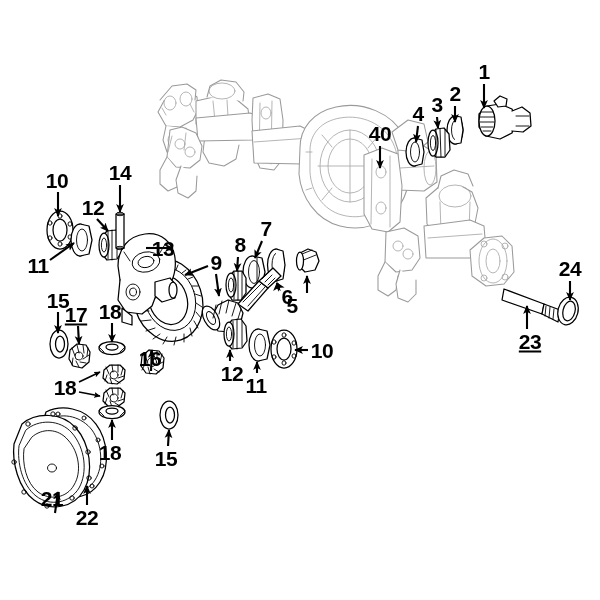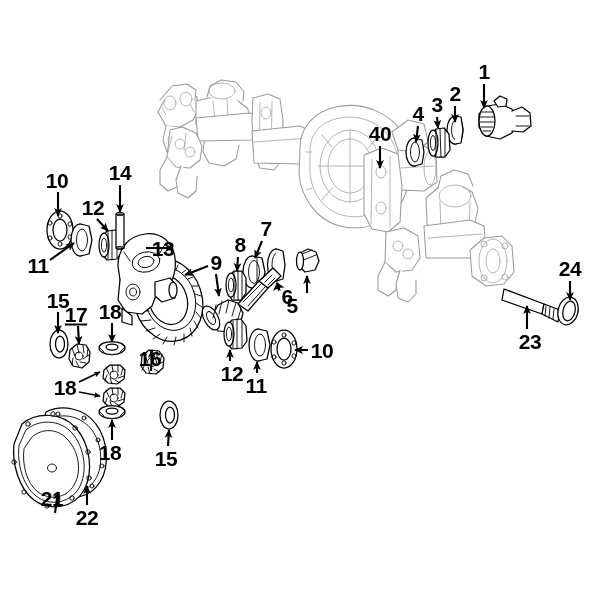--- a/index.html
+++ b/index.html
@@ -549,21 +549,21 @@
       <div class="callout-label" style="left: 163px; top: 248px; text-align: center;">13</div>
       <div class="callout-label" style="left: 120px; top: 172px;">14</div>
       <div class="callout-label" style="left: 58px; top: 300px;">15</div>
       <div class="callout-label" style="left: 150px; top: 358px;">16</div>
       <div class="callout-label" style="left: 76px; top: 314px; text-decoration: underline;">17</div>
       <div class="callout-label" style="left: 110px; top: 311px;">18</div>
       <div class="callout-label" style="left: 65px; top: 387px;">18</div>
       <div class="callout-label" style="left: 380px; top: 133px;">40</div>
       <div class="callout-label" style="left: 52px; top: 498px;">21</div>
       <div class="callout-label" style="left: 87px; top: 517px;">22</div>
-      <div class="callout-label" style="left: 530px; top: 341px;">23</div>
+      <div class="callout-label" style="left: 530px; top: 341px; text-decoration: underline;">23</div>
       <div class="callout-label" style="left: 570px; top: 268px;">24</div>
       <div class="callout-label" style="left: 322px; top: 350px;">10</div>
       <div class="callout-label" style="left: 256px; top: 385px;">11</div>
       <div class="callout-label" style="left: 232px; top: 373px;">12</div>
       <div class="callout-label" style="left: 166px; top: 458px;">15</div>
       <div class="callout-label" style="left: 110px; top: 452px;">18</div>
     </div>
 
 </div>
 

